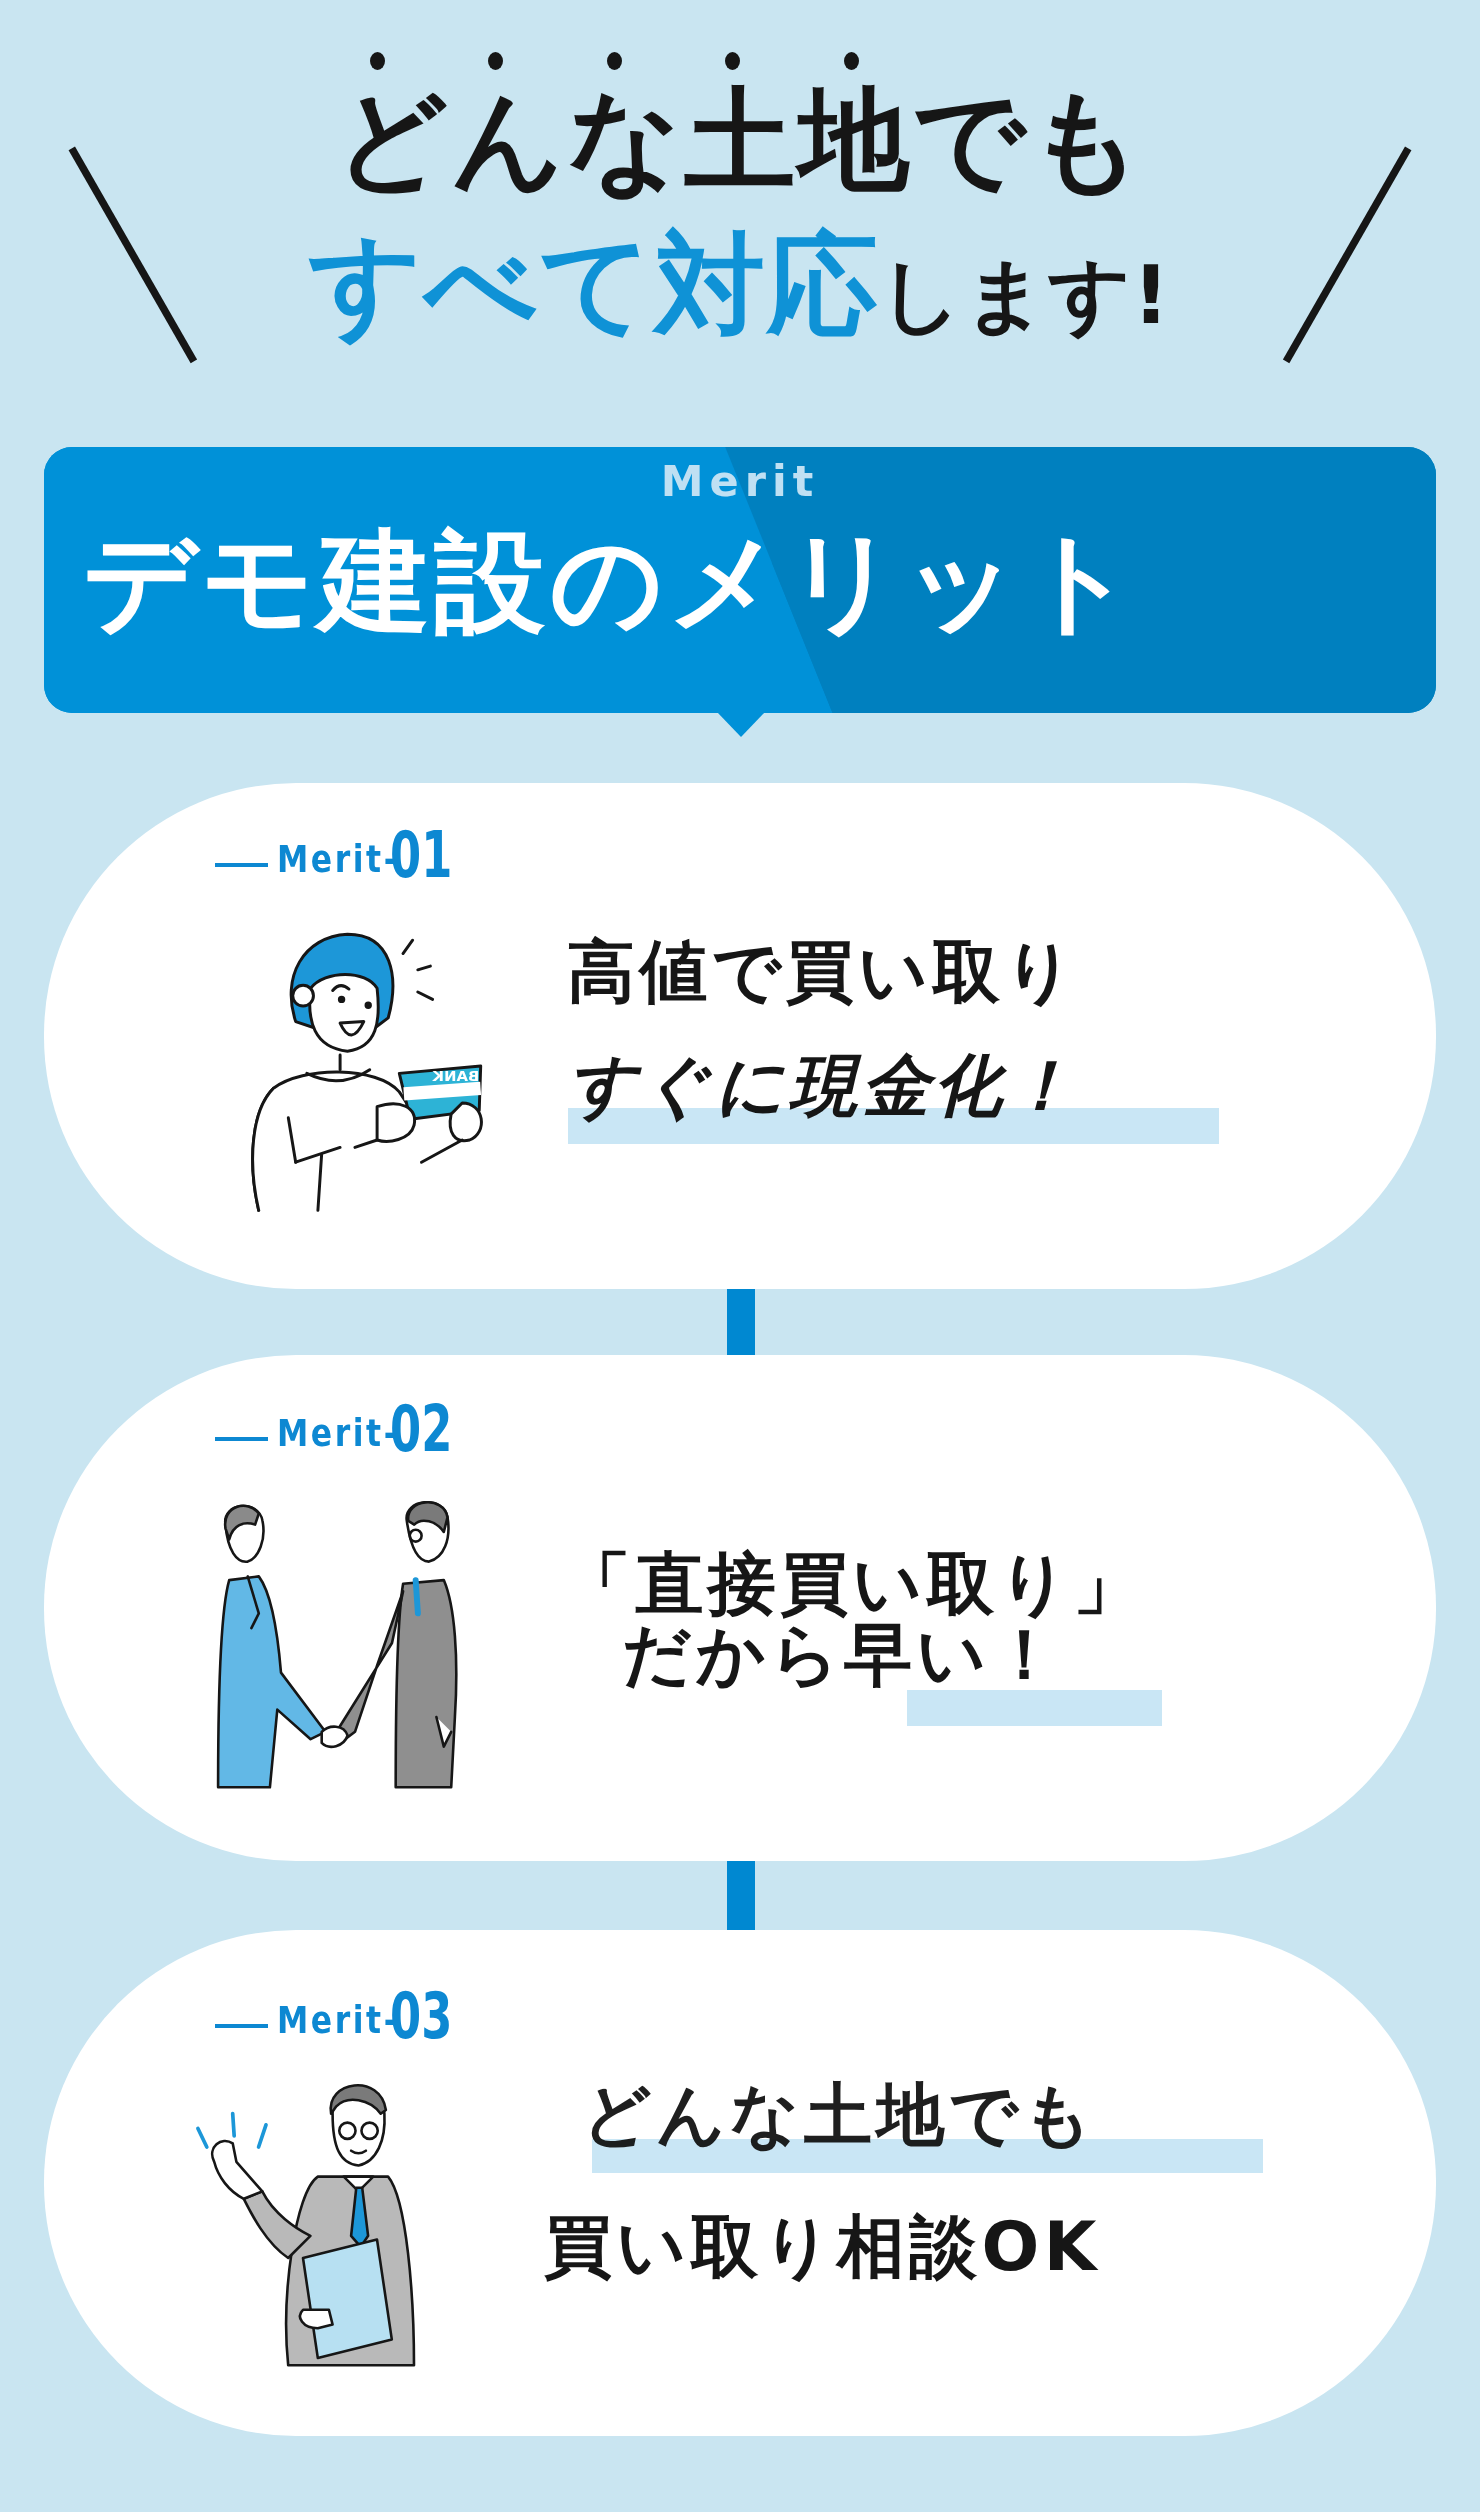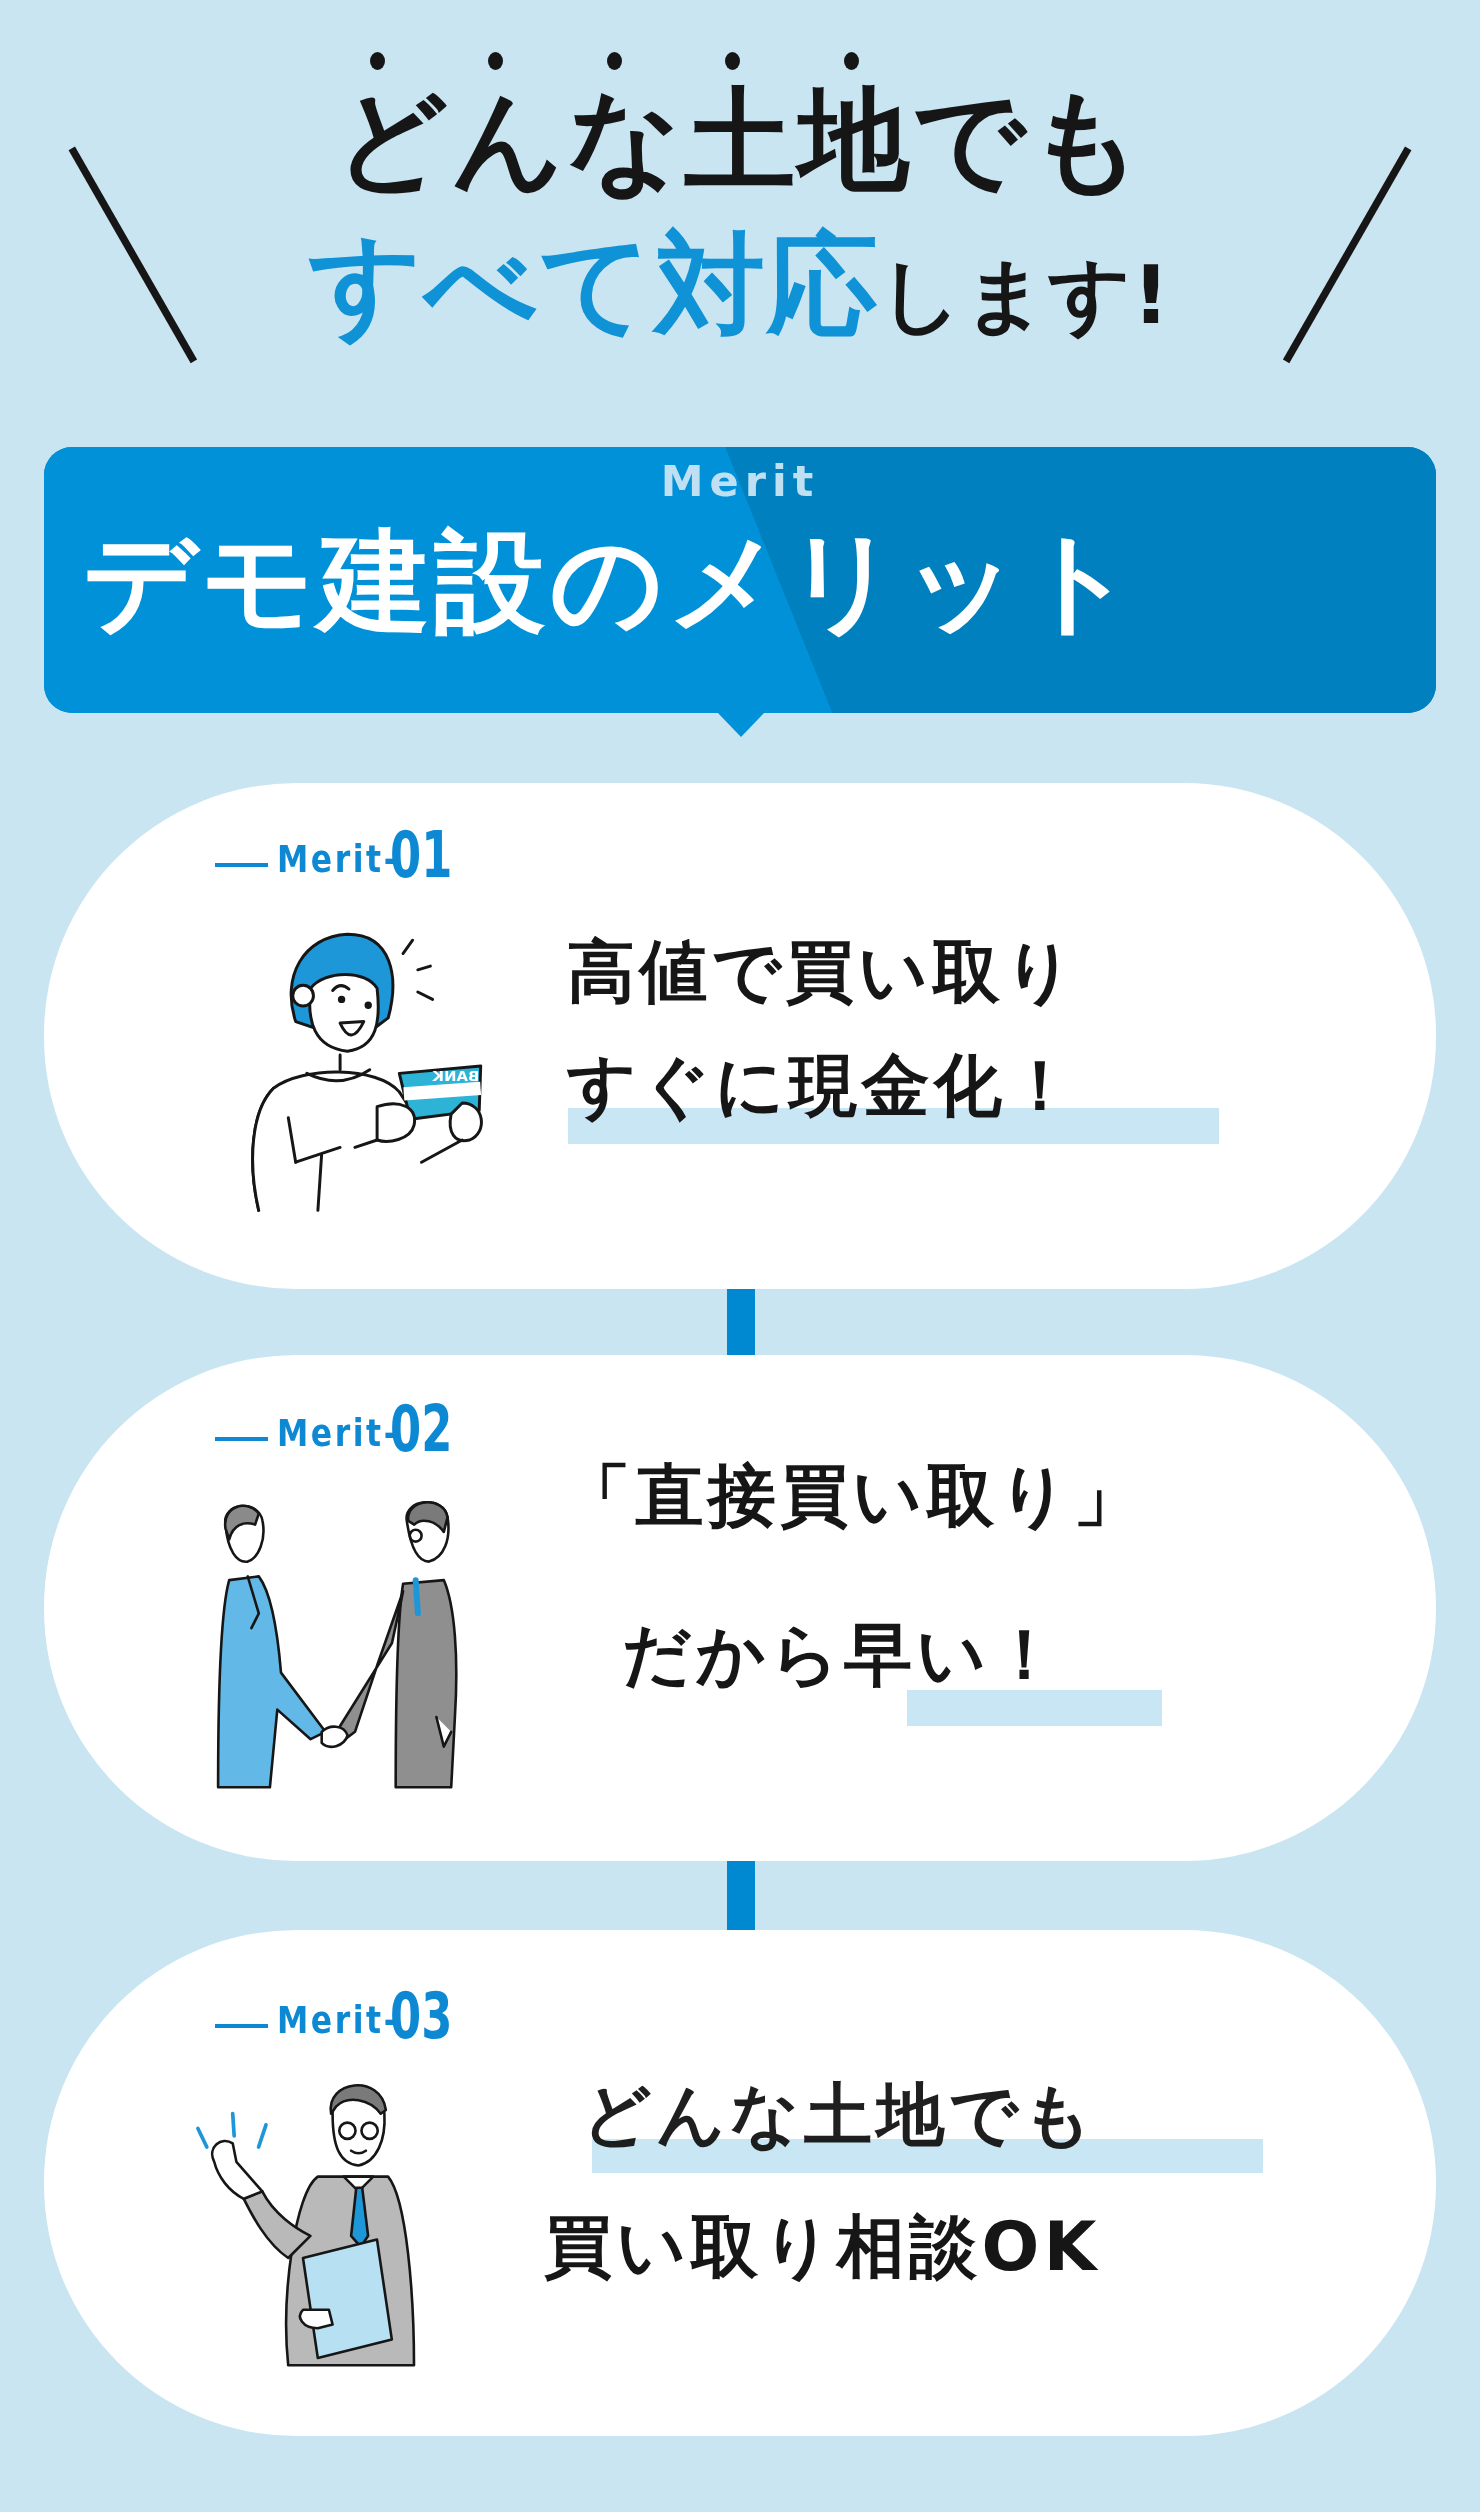--- a/index.html
+++ b/index.html
@@ -104,21 +104,21 @@
 <div class="connector" style="top:1859px; height:71px;"></div>
 
 <div class="card" style="top:783px; height:506px;"></div>
 <div class="merit-label" style="left:215px; top:823px;">
   <span class="dash"></span>
   <span class="word">Merit-</span>
   <span class="num">01</span>
 </div>
 <div class="hl" style="left:568px; top:1108px; width:651px; height:36px;"></div>
 <div class="card-text" style="left:567px; top:916px;">高値で買い取り</div>
-<div class="card-text" style="left:567px; top:1030px;">すぐに現金化！</div>
+<div class="card-text" style="left:567px; top:1030px;font-style:italic;">すぐに現金化！</div>
 
 <svg class="illust" style="left:229px; top:918px;" width="274" height="296" viewBox="0 0 370 400">
   <g stroke="#161616" stroke-width="4" stroke-linecap="round" stroke-linejoin="round">
 
     <path d="M90 140 C70 80 100 25 160 22 C220 22 230 80 215 135 L195 150 L120 150 Z" fill="#1d97d8"></path>
 
     <path d="M110 95 C105 140 115 175 160 180 C200 175 205 140 200 95 C185 70 130 70 110 95 Z" fill="#ffffff"></path>
     <circle cx="100" cy="105" r="14" fill="#ffffff"></circle>
     <circle cx="152" cy="110" r="3" fill="#161616"></circle>
     <circle cx="188" cy="118" r="3" fill="#161616"></circle>
@@ -149,21 +149,21 @@
   </g>
 </svg>
 
 <div class="card" style="top:1355px; height:506px;"></div>
 <div class="merit-label" style="left:215px; top:1397px;">
   <span class="dash"></span>
   <span class="word">Merit-</span>
   <span class="num">02</span>
 </div>
 <div class="hl" style="left:907px; top:1690px; width:255px; height:36px;"></div>
-<div class="card-text" style="left:563px; top:1440px;">「直接買い取り」</div>
+<div class="card-text" style="left:563px; top:1528px;">「直接買い取り」</div>
 <div class="card-text" style="left:622px; top:1599px;"><span>だから</span><span>早い！</span></div>
 
 <svg class="illust" style="left:207px; top:1495px;" width="296" height="296" viewBox="0 0 400 400">
   <g stroke="#161616" stroke-width="3.5" stroke-linejoin="round" stroke-linecap="round">
 
     <path d="M25 40 C20 10 70 5 75 35 C80 60 70 85 55 90 C40 92 28 75 25 40 Z" fill="#ffffff"></path>
     <path d="M25 45 C20 15 55 5 70 25 L65 40 C50 35 35 40 30 60 Z" fill="#8a8a8a"></path>
     <path d="M30 115 C20 150 15 240 15 395 L85 395 L95 290 L140 330 L160 320 L100 240 C95 180 85 130 70 110 Z" fill="#62b8e6"></path>
     <path d="M55 110 L70 160 L60 180" fill="none"></path>
 

